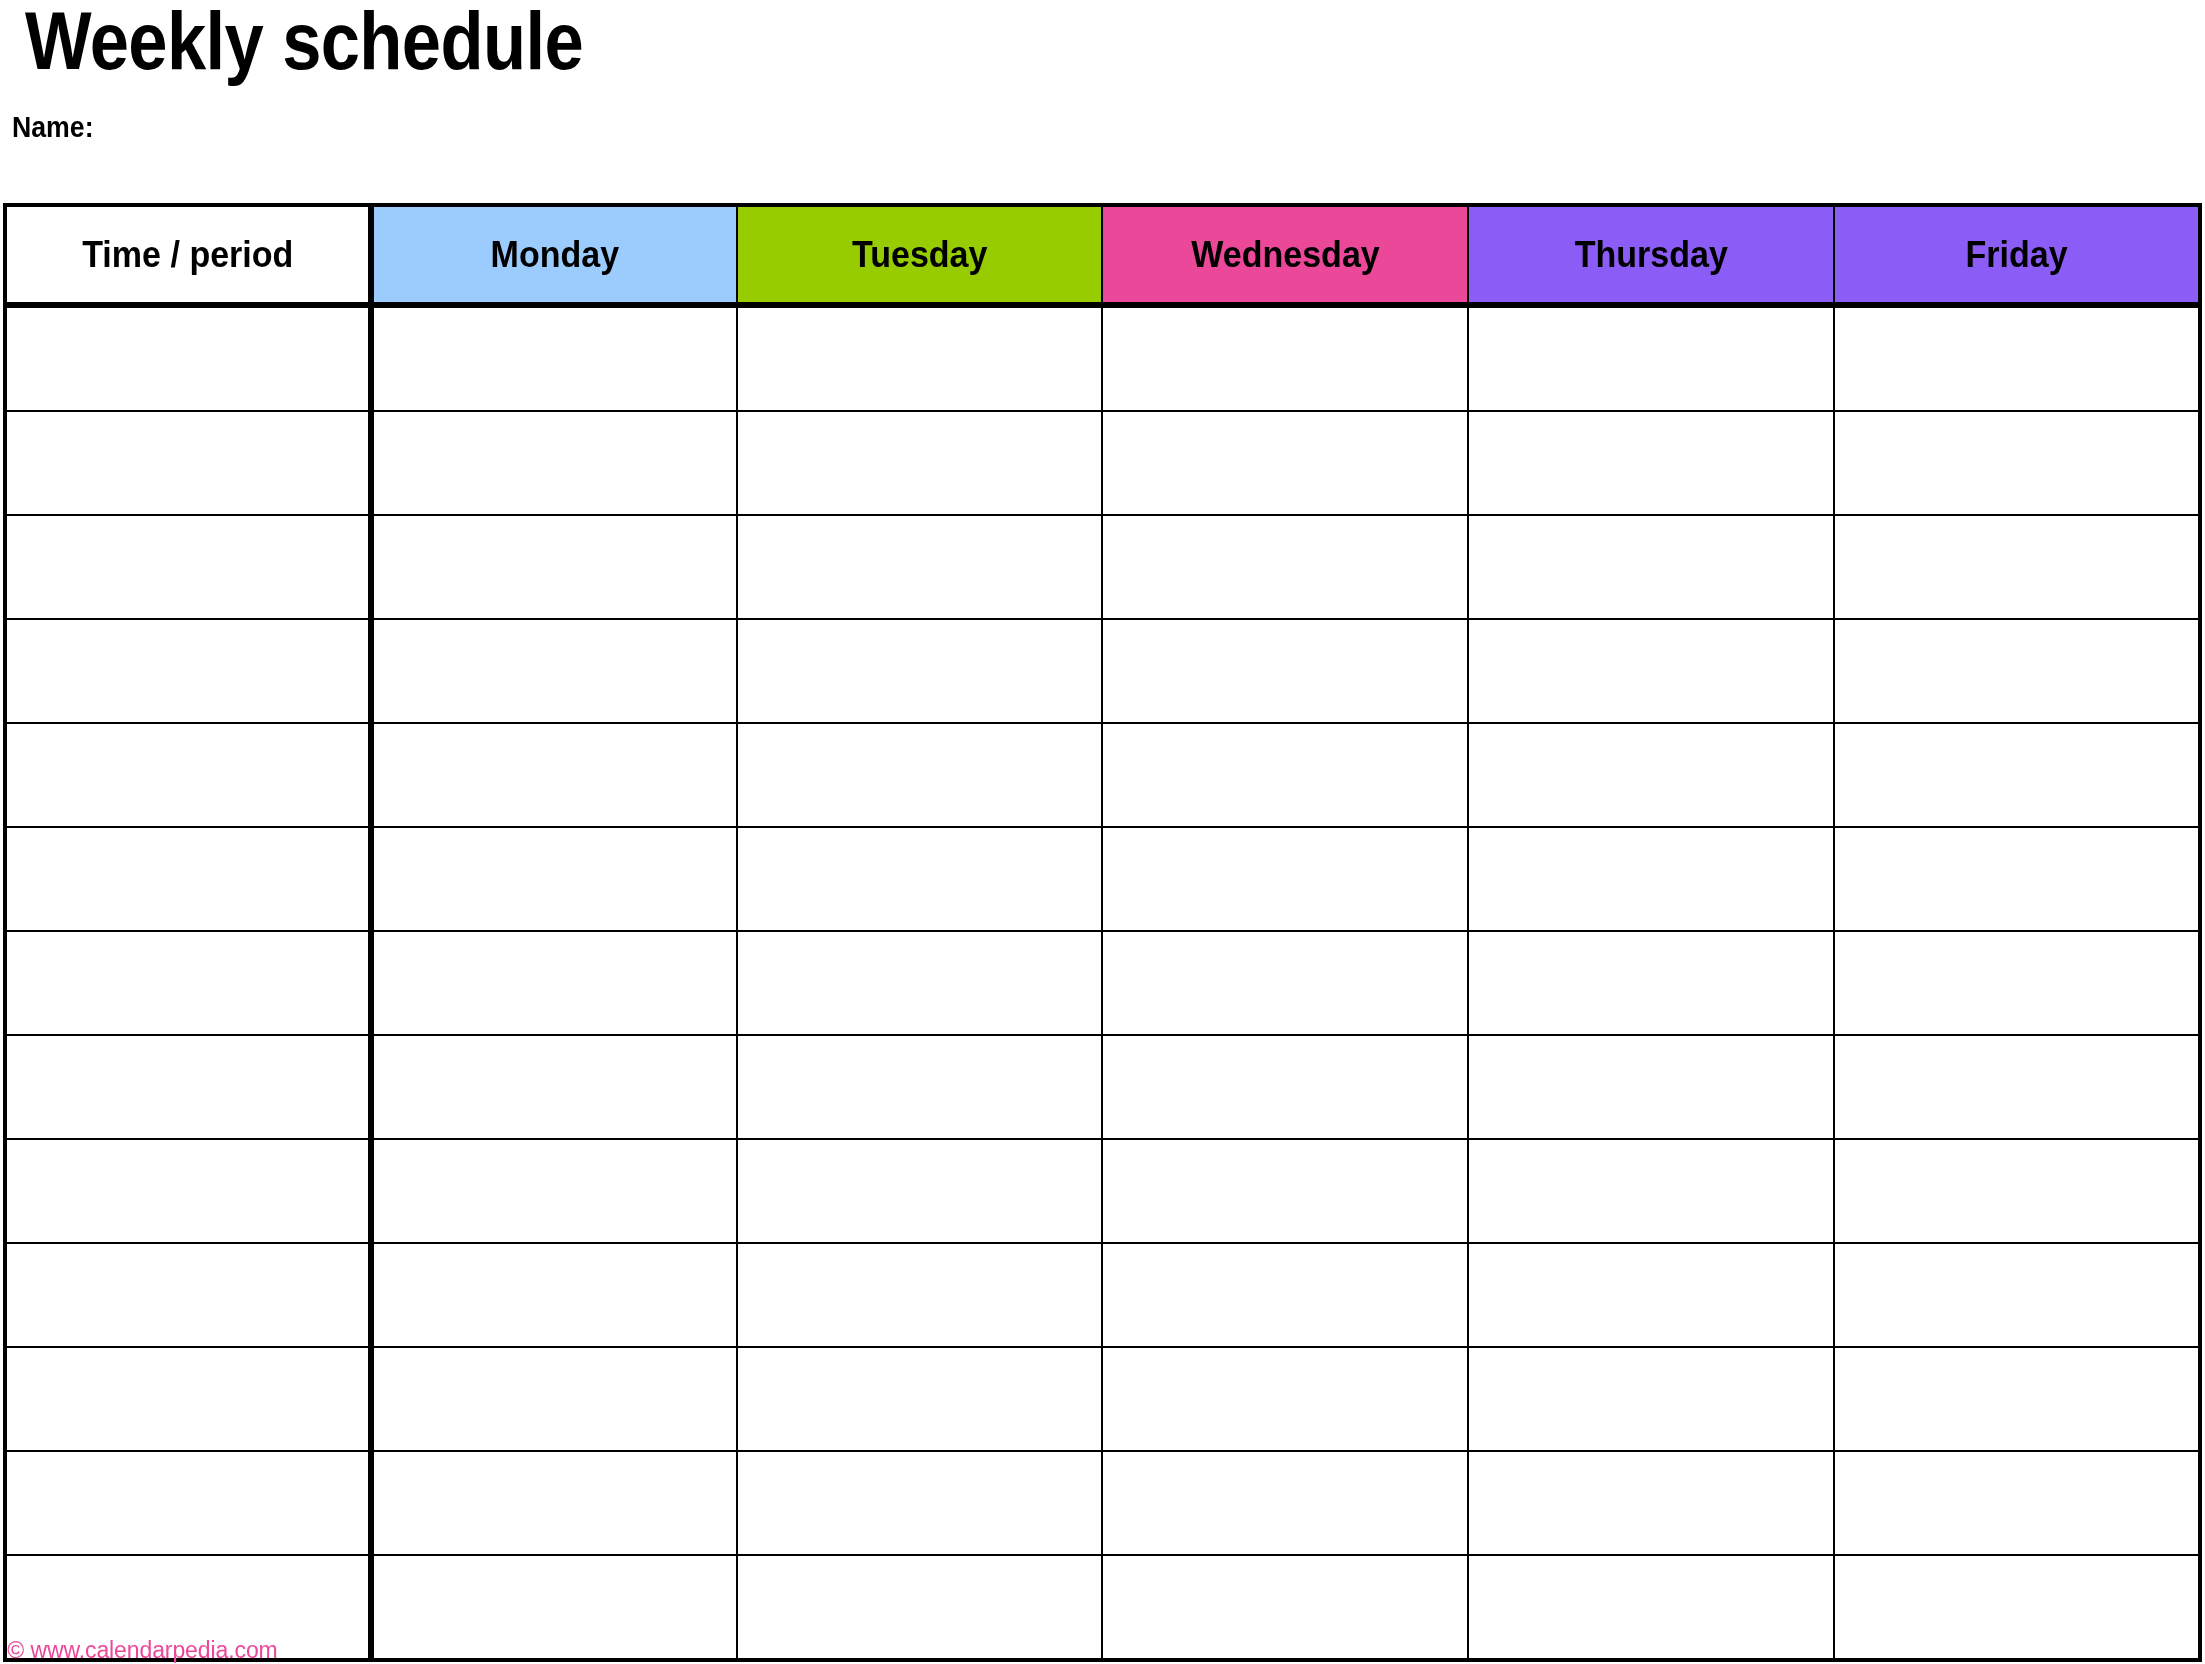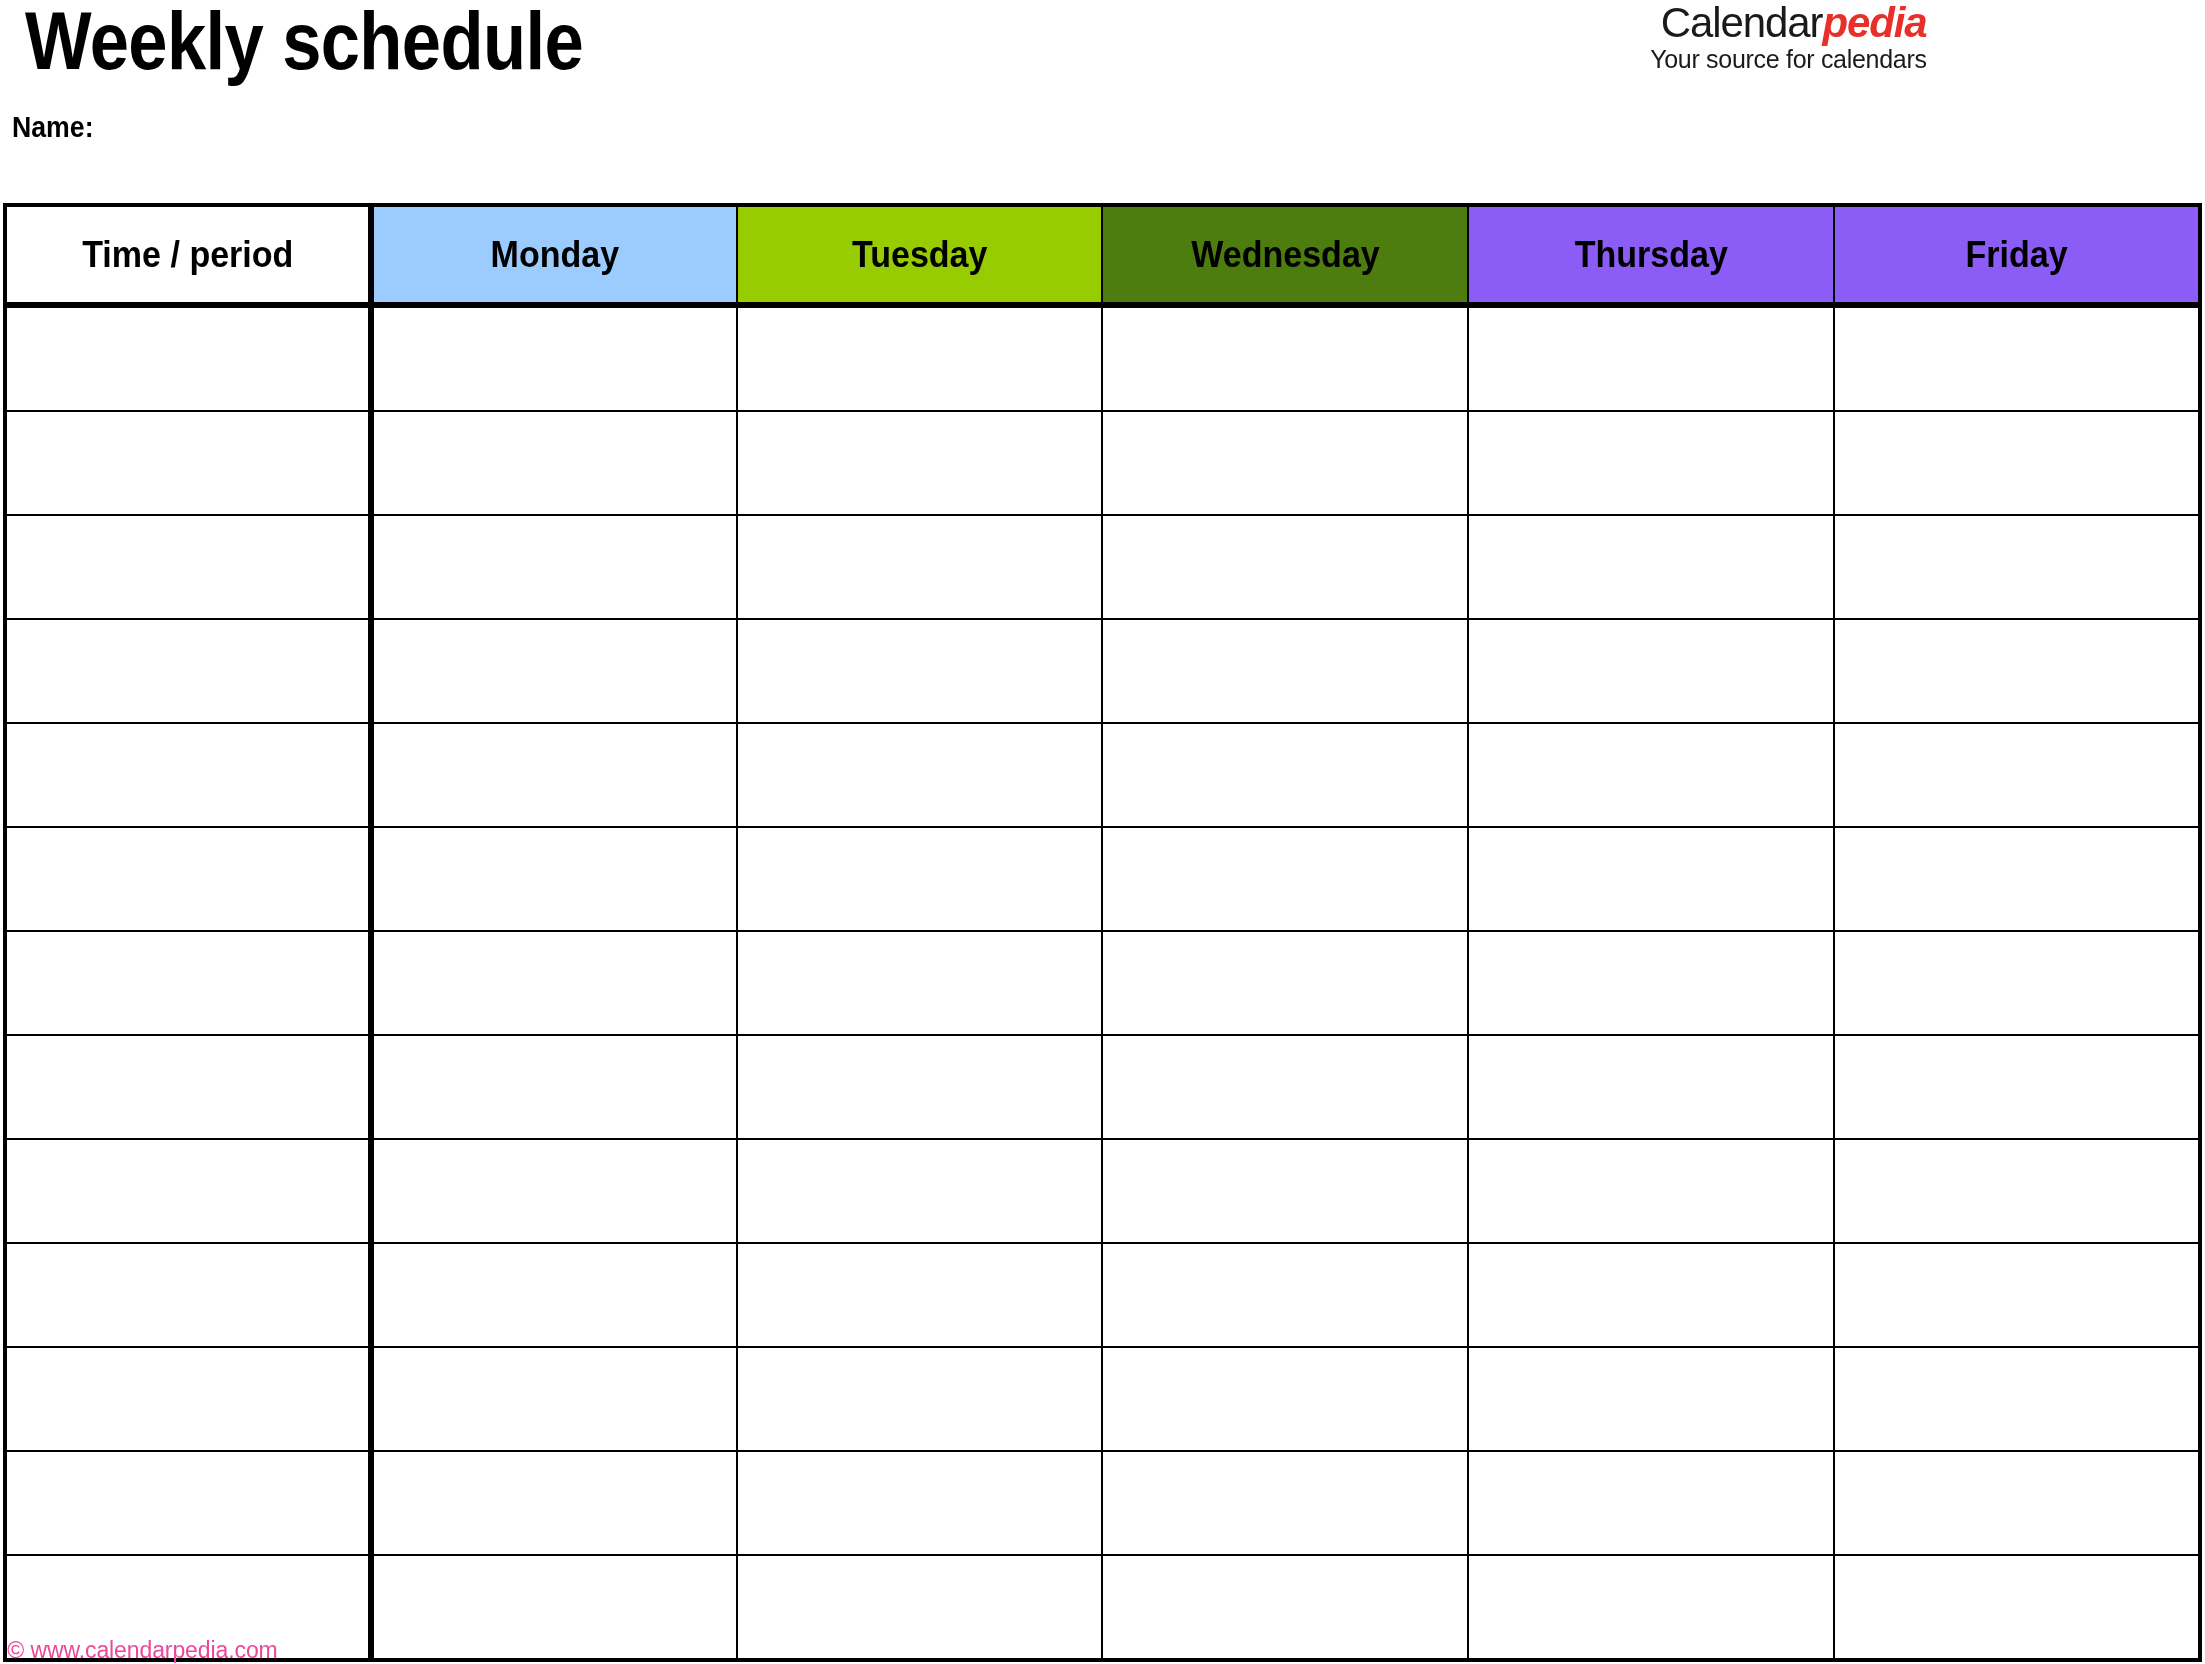--- a/index.html
+++ b/index.html
@@ -150,36 +150,30 @@
 </style>
 </head>
 <body>
 
 <div id="header-band">
 
   <div id="page-title">Weekly schedule</div>
 
   <div id="name-label">Name:</div>
 
-  <div id="logo">
-    <div id="logo-wordmark">
-      <span id="logo-word-calendar">Calendar</span><span id="logo-word-pedia">pedia</span>
-    </div>
-    <div id="logo-tagline">Your source for calendars</div>
-  </div>
 
 </div>
 
 <table id="schedule-table">
   <thead>
     <tr>
         <th class="head-cell time-col" style="background: rgb(255, 255, 255);"><span class="head-label">Time / period</span></th>
         <th class="head-cell" style="background: rgb(155, 204, 253);"><span class="head-label">Monday</span></th>
         <th class="head-cell" style="background: rgb(151, 204, 0);"><span class="head-label">Tuesday</span></th>
-        <th class="head-cell" style="background: #4d7c0f;"><span class="head-label">Wednesday</span></th>
+        <th class="head-cell" style="background: #ec4899;"><span class="head-label">Wednesday</span></th>
         <th class="head-cell" style="background: #8b5cf6;"><span class="head-label">Thursday</span></th>
         <th class="head-cell" style="background: #8b5cf6;"><span class="head-label">Friday</span></th>
       </tr>
   </thead>
   <tbody id="schedule-body">
       <tr>
         <td class="body-cell time-col"></td>
         <td class="body-cell"></td>
         <td class="body-cell"></td>
         <td class="body-cell"></td>

